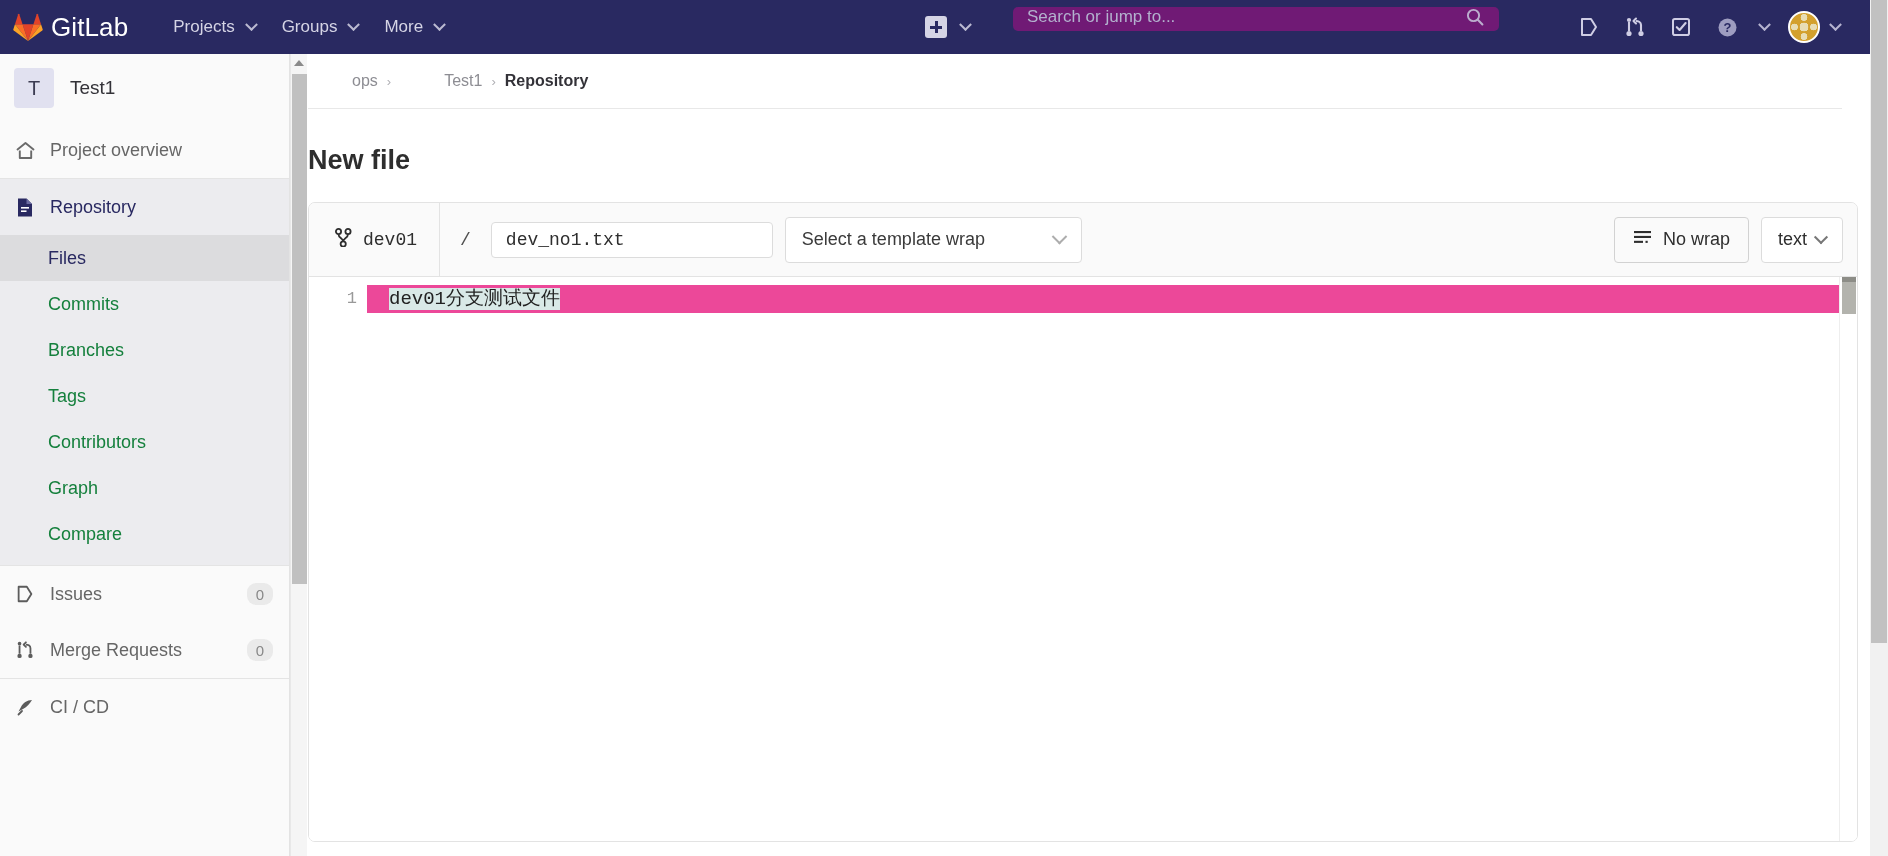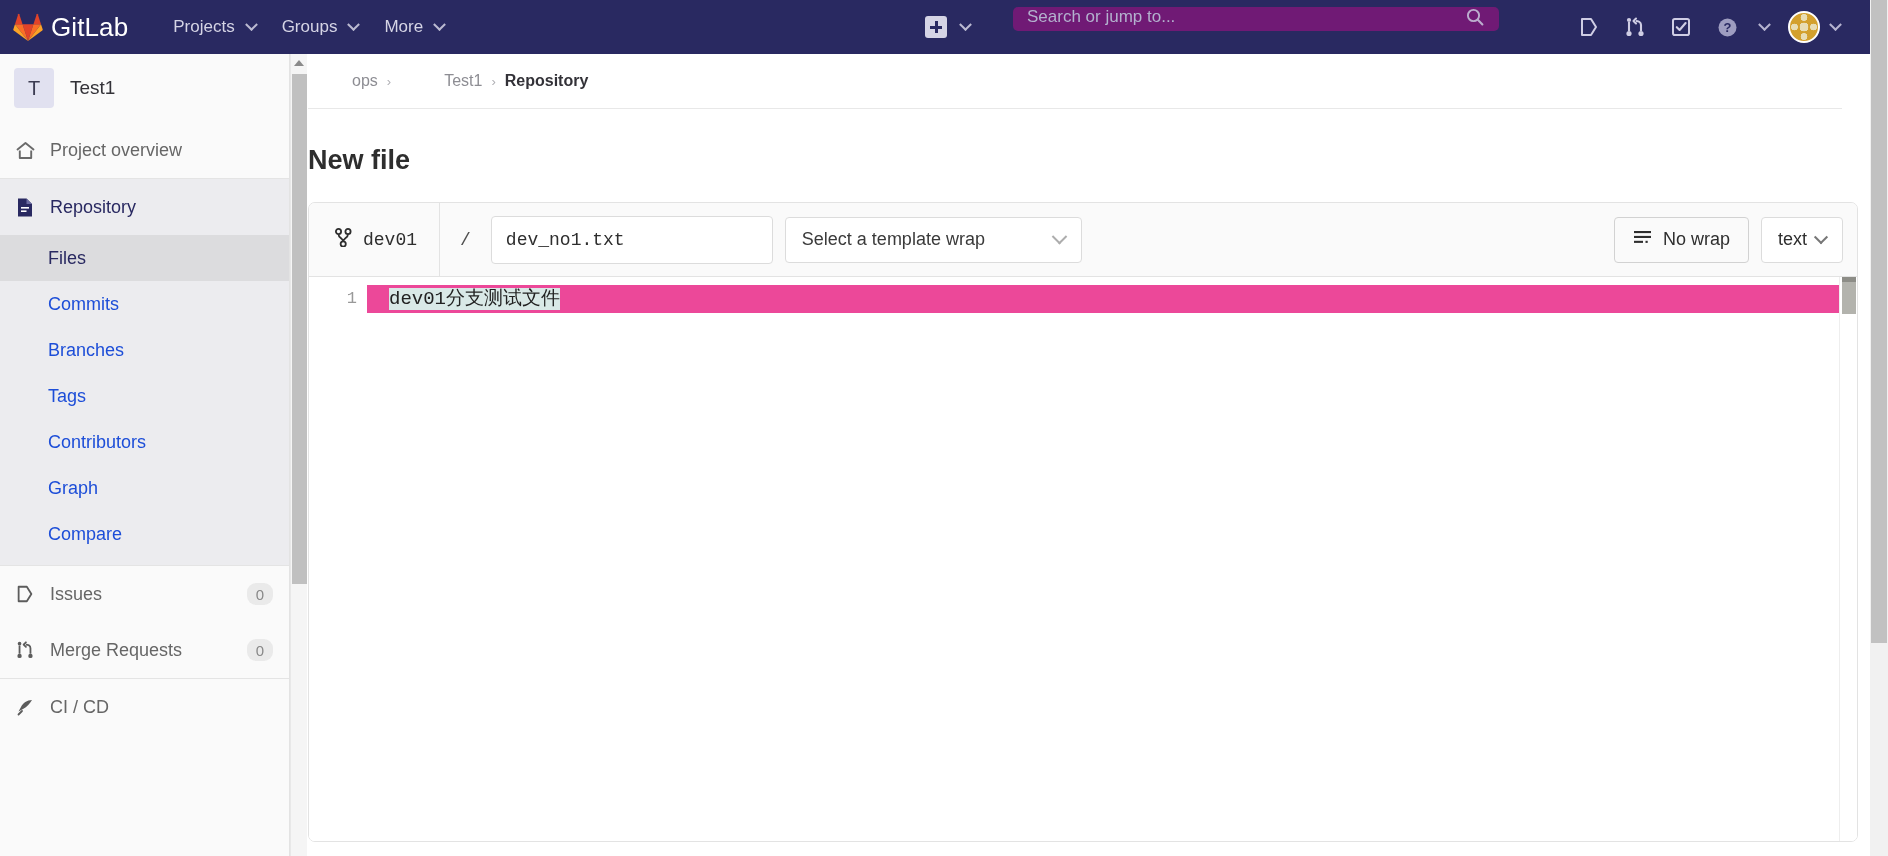--- a/index.html
+++ b/index.html
@@ -127,21 +127,21 @@
     background: #ececef; color: #292961; font-weight: 400;
   }
   .side-item.active .s-ico svg { fill: #292961; }
   .side-sub {
     background: #ececef;
     padding-bottom: 8px;
   }
   .sub-item {
     display: flex; align-items: center;
     height: 46px; padding-left: 48px;
-    font-size: 18px; color: #1d4ed8; cursor: pointer;
+    font-size: 18px; color: #15803d; cursor: pointer;
   }
   .sub-item.active { background: #dcdcde; color: #292961; }
   .side-count {
     margin-left: auto; font-size: 15px; color: #888;
     background: #eaeaea; border-radius: 9px;
     min-width: 26px; height: 22px; padding: 0 7px;
     display: flex; align-items: center; justify-content: center;
   }
   .side-divider { height: 1px; background: #e4e4e4; margin: 0; }
 
@@ -213,21 +213,21 @@
     font-size: 18px; color: #2e2e2e;
     height: 100%;
   }
   .slash-sep {
     border-left: 1px solid #e3e3e3;
     height: 100%; display: flex; align-items: center;
     padding: 0 20px; color: #4d4d4d; font-size: 18px;
     font-family: "Liberation Mono", monospace;
   }
   .file-name-input {
-    width: 282px; height: 48px;
+    width: 282px; height: 36px;
     border: 1px solid #dcdcdc; border-radius: 4px;
     padding: 0 14px;
     font-family: "Liberation Mono", monospace;
     font-size: 18px; color: #2e2e2e;
     outline: none; background: #fff;
   }
   .tmpl-select {
     margin-left: 12px;
     width: 297px; height: 46px;
     border: 1px solid #dcdcdc; border-radius: 4px;

